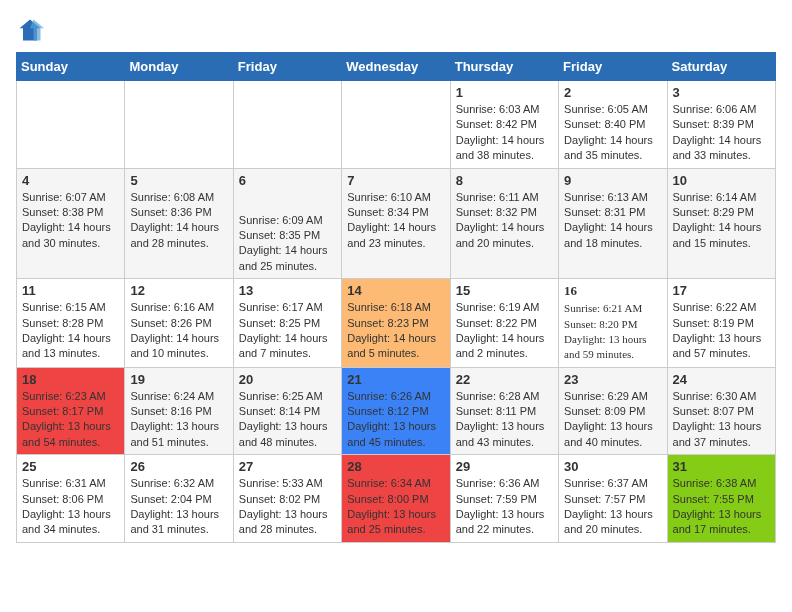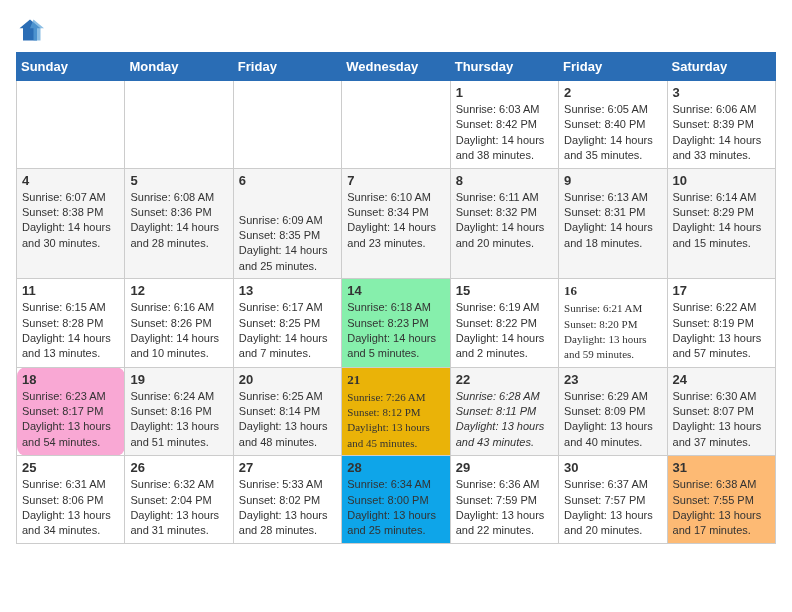--- a/index.html
+++ b/index.html
@@ -210,21 +210,21 @@
 Daylight: 14 hours
 and 10 minutes.</div>
         </td>
         <td style="background: rgb(255, 255, 255);">
           <div class="day-number">13</div>
           <div class="day-info" style="white-space: pre-line;">Sunrise: 6:17 AM
 Sunset: 8:25 PM
 Daylight: 14 hours
 and 7 minutes.</div>
         </td>
-        <td style="background: #86efac; margin-top: 6px;">
+        <td style="background: #fdba74; margin-top: 6px;">
           <div class="day-number">14</div>
           <div class="day-info" style="white-space: pre-line;">Sunrise: 6:18 AM
 Sunset: 8:23 PM
 Daylight: 14 hours
 and 5 minutes.</div>
         </td>
         <td style="background: rgb(255, 255, 255);">
           <div class="day-number">15</div>
           <div class="day-info" style="white-space: pre-line;">Sunrise: 6:19 AM
 Sunset: 8:22 PM
@@ -240,51 +240,51 @@
         </td>
         <td style="background: rgb(255, 255, 255);">
           <div class="day-number">17</div>
           <div class="day-info" style="white-space: pre-line;">Sunrise: 6:22 AM
 Sunset: 8:19 PM
 Daylight: 13 hours
 and 57 minutes.</div>
         </td>
       </tr>
       <tr>
-        <td style="background: #f9a8d4; border-radius: 9px;">
+        <td style="background: #ef4444;">
           <div class="day-number">18</div>
           <div class="day-info" style="white-space: pre-line;">Sunrise: 6:23 AM
 Sunset: 8:17 PM
 Daylight: 13 hours
 and 54 minutes.</div>
         </td>
         <td style="background: rgb(245, 245, 245);">
           <div class="day-number">19</div>
           <div class="day-info" style="white-space: pre-line;">Sunrise: 6:24 AM
 Sunset: 8:16 PM
 Daylight: 13 hours
 and 51 minutes.</div>
         </td>
         <td style="background: rgb(245, 245, 245);">
           <div class="day-number">20</div>
           <div class="day-info" style="white-space: pre-line;">Sunrise: 6:25 AM
 Sunset: 8:14 PM
 Daylight: 13 hours
 and 48 minutes.</div>
         </td>
-        <td style="background: #eab308; font-family: Liberation Serif, serif;">
+        <td style="background: #3b82f6;">
           <div class="day-number">21</div>
-          <div class="day-info" style="white-space: pre-line;">Sunrise: 7:26 AM
+          <div class="day-info" style="white-space: pre-line;">Sunrise: 6:26 AM
 Sunset: 8:12 PM
 Daylight: 13 hours
 and 45 minutes.</div>
         </td>
         <td style="background: rgb(245, 245, 245); margin-left: 28px;">
           <div class="day-number">22</div>
-          <div class="day-info" style="white-space: pre-line; font-style: italic;">Sunrise: 6:28 AM
+          <div class="day-info" style="white-space: pre-line;">Sunrise: 6:28 AM
 Sunset: 8:11 PM
 Daylight: 13 hours
 and 43 minutes.</div>
         </td>
         <td style="background: rgb(245, 245, 245);">
           <div class="day-number">23</div>
           <div class="day-info" style="white-space: pre-line;">Sunrise: 6:29 AM
 Sunset: 8:09 PM
 Daylight: 13 hours
 and 40 minutes.</div>
@@ -312,42 +312,42 @@
 Daylight: 13 hours
 and 31 minutes.</div>
         </td>
         <td style="background: rgb(255, 255, 255);">
           <div class="day-number">27</div>
           <div class="day-info" style="white-space: pre-line;">Sunrise: 5:33 AM
 Sunset: 8:02 PM
 Daylight: 13 hours
 and 28 minutes.</div>
         </td>
-        <td style="background: #0ea5e9;">
+        <td style="background: #ef4444;">
           <div class="day-number">28</div>
           <div class="day-info" style="white-space: pre-line;">Sunrise: 6:34 AM
 Sunset: 8:00 PM
 Daylight: 13 hours
 and 25 minutes.</div>
         </td>
         <td style="background: rgb(255, 255, 255);">
           <div class="day-number">29</div>
           <div class="day-info" style="white-space: pre-line;">Sunrise: 6:36 AM
 Sunset: 7:59 PM
 Daylight: 13 hours
 and 22 minutes.</div>
         </td>
         <td style="background: rgb(255, 255, 255);">
           <div class="day-number">30</div>
           <div class="day-info" style="white-space: pre-line;">Sunrise: 6:37 AM
 Sunset: 7:57 PM
 Daylight: 13 hours
 and 20 minutes.</div>
         </td>
-        <td style="background: #fdba74;">
+        <td style="background: #84cc16;">
           <div class="day-number">31</div>
           <div class="day-info" style="white-space: pre-line;">Sunrise: 6:38 AM
 Sunset: 7:55 PM
 Daylight: 13 hours
 and 17 minutes.</div>
         </td>
       </tr>
     </tbody>
 </table>
 

